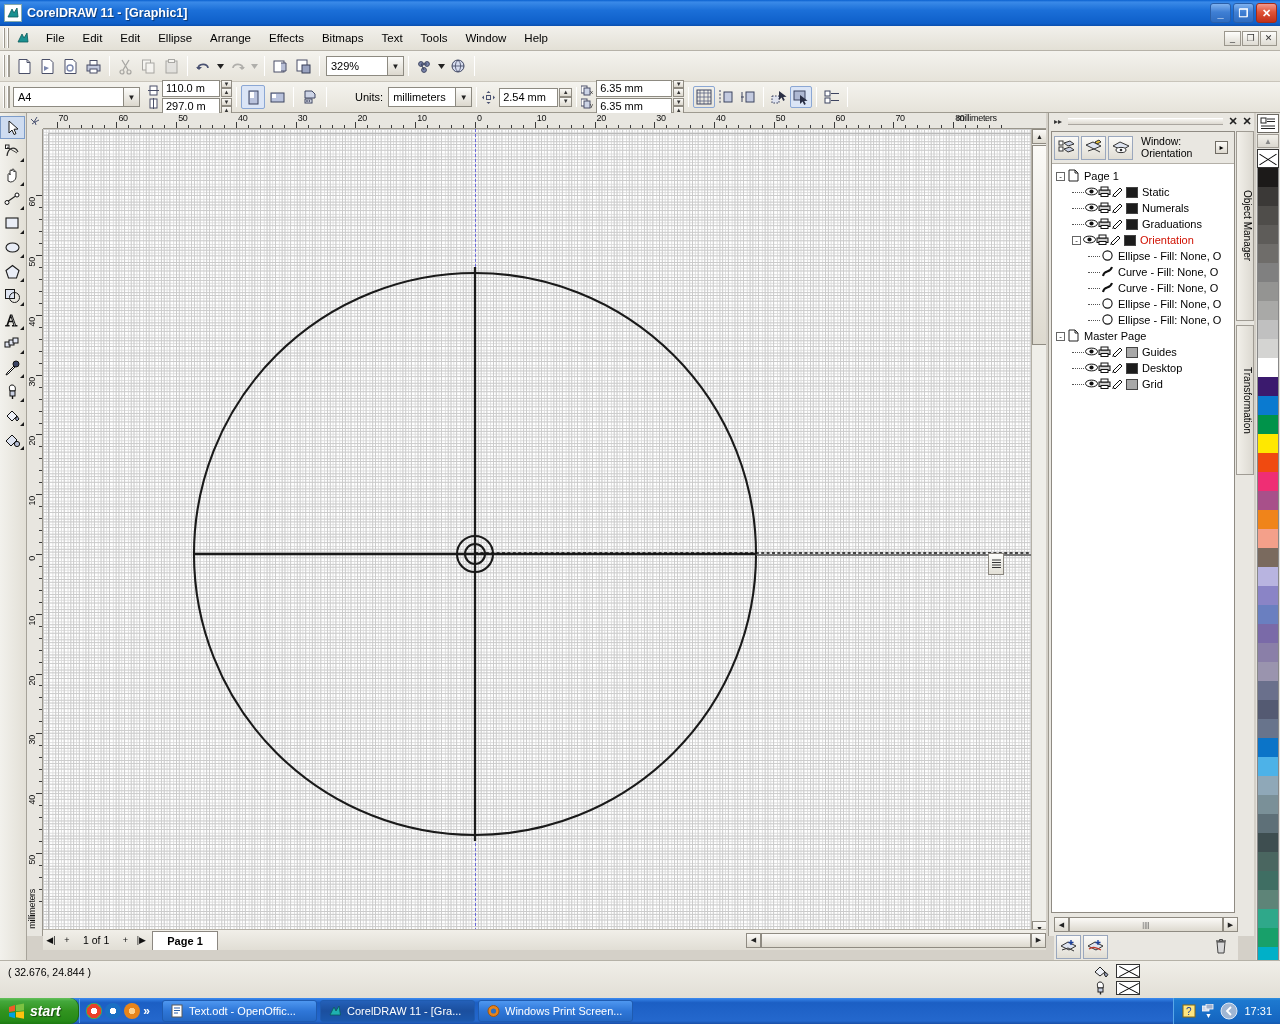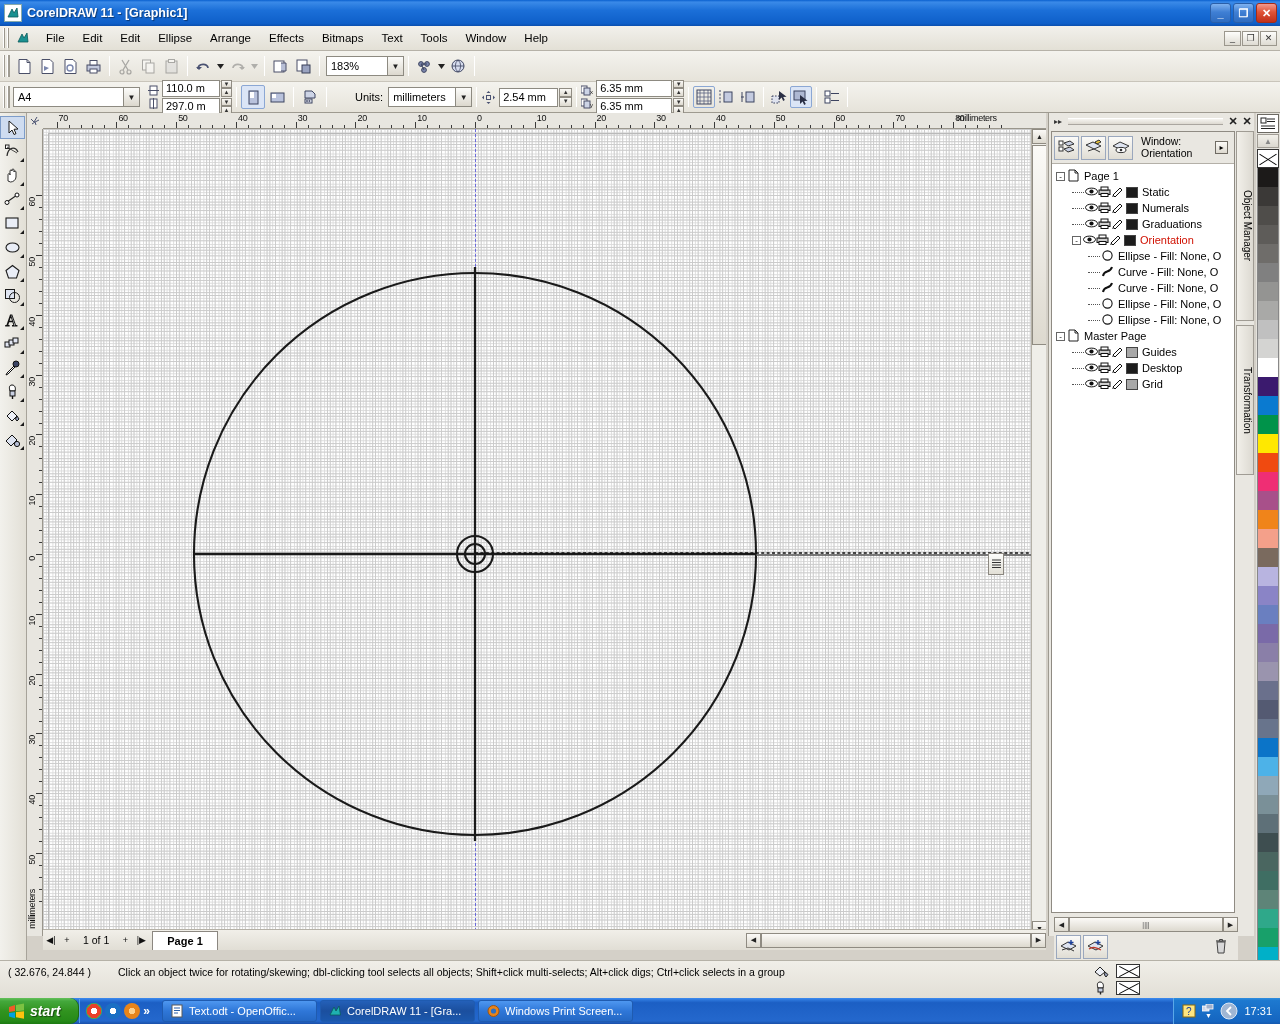--- a/index.html
+++ b/index.html
@@ -337,21 +337,21 @@
     </div>
     <div class="tbtn">
       <svg width="17" height="17" viewBox="0 0 17 17">
           <rect x="2" y="2" width="10" height="11" fill="#fff" stroke="#4a4f68"></rect>
           <rect x="7" y="7" width="8" height="8" fill="#9aa3c0" stroke="#3a4058"></rect>
         </svg>
     </div>
     <div class="sep"></div>
 
     <div class="combo" style="width:78px;margin-left:2px">
-      <span>183%</span>
+      <span>329%</span>
       <span class="arrow">▼</span>
     </div>
 
     <div class="sep"></div>
     <div class="tbtn">
       <svg width="17" height="17" viewBox="0 0 17 17">
           <circle cx="5" cy="6" r="2.4" fill="#7b86ac" stroke="#3d4460"></circle>
           <circle cx="11" cy="6" r="2.4" fill="#7b86ac" stroke="#3d4460"></circle>
           <circle cx="8" cy="12" r="2.4" fill="#7b86ac" stroke="#3d4460"></circle>
           <path d="M5 6 L11 6 M8 12 L5 6" stroke="#3d4460"></path>
@@ -1178,21 +1178,20 @@
         <div class="sw" style="background: rgb(0, 176, 200);"></div>
         <div class="sw" style="background: rgb(28, 142, 160);"></div>
         <div class="sw" style="background: rgb(154, 184, 154);"></div>
       </div>
     <div class="pal-up" style="margin-top:2px">▼</div>
     <div class="pal-up">◀|</div>
   </div>
 
   <div class="statusbar">
     <div class="coord">( 32.676, 24.844 )</div>
-    <div class="hint">Click an object twice for rotating/skewing; dbl-clicking tool selects all objects; Shift+click multi-selects; Alt+click digs; Ctrl+click selects in a group</div>
     <div class="fillrow">
       <div style="display:flex;flex-direction:column;gap:3px">
         <svg width="17" height="14" viewBox="0 0 17 14">
             <path d="M2 8 L7 3 L12 8 L7 12 Z" fill="#eef1f8" stroke="#222"></path>
             <path d="M12 8 l3 2.5 l-2 2.5 l-1.5 -2 z" fill="#9aa4c2" stroke="#222"></path>
           </svg>
         <svg width="17" height="14" viewBox="0 0 17 14">
             <path d="M7 1 C10 1, 11 4, 10 7 L5 7 C4 4, 4 1, 7 1 Z" fill="#fff" stroke="#222"></path>
             <rect x="5" y="7" width="5" height="4" fill="#c9d0e2" stroke="#222"></rect>
             <path d="M7.5 11 l0 2.5" stroke="#222" stroke-width="1.4"></path>

